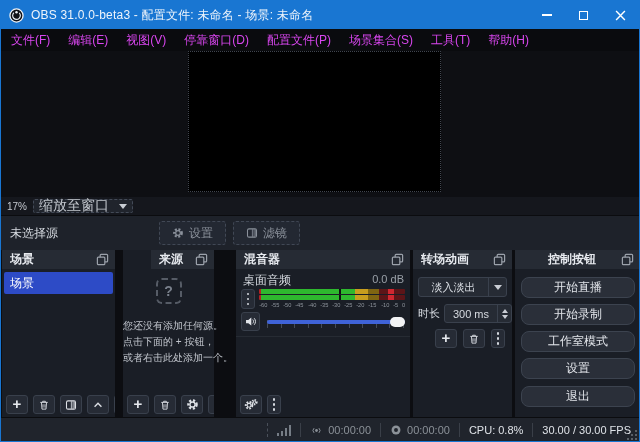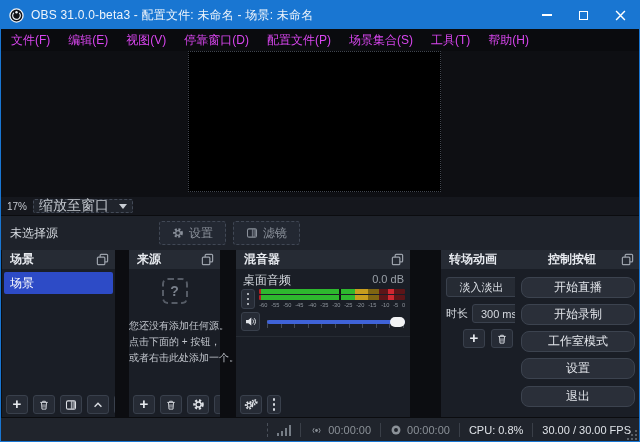--- a/index.html
+++ b/index.html
@@ -44,23 +44,23 @@
   .ctxbtn.settings { position:absolute; left:158px; }
   .ctxbtn.filters  { position:absolute; left:232px; }
   
   .dockrow { position:absolute; left:0; top:249px; width:100%; height:167px; background:#0c0d11; }
   .dock { position:absolute; top:0; height:167px; background:#1a1e26; }
   .dock-h { height:19px; background:#262b34; display:flex; align-items:center;
     padding:0 6px 0 8px; }
   .dock-h .t { color:#e7eaef; font-size:12px; font-weight:bold; flex:1; white-space:nowrap; overflow:hidden;}
   .popout { width:13px; height:13px; flex:none; }
   .d-scenes { left:1px; width:113px; }
-  .d-sources { left:128px; width:91px; }
+  .d-sources { left:122px; width:91px;padding-left:28px; }
   .d-mixer { left:235px; width:174px; }
-  .d-trans { left:412px; width:99px;margin-left:28px; }
+  .d-trans { left:412px; width:99px; }
   .d-controls { left:514px; width:125px;text-align:center; }
   .scene-item { margin:3px 2px 0 2px; height:22px; background:#2d4bc6; border-radius:2px;
     color:#fff; font-size:12px; display:flex; align-items:center; padding-left:6px; }
   
   .toolbar { position:absolute; left:0; bottom:2px; height:21px; display:flex;
     align-items:center; gap:5px; padding-left:4px; width:100%; overflow:hidden; }
   .tbtn { width:22px; height:19px; flex:none; background:#262b35; border:1px solid #39404c;
     border-radius:3px; display:flex; align-items:center; justify-content:center; }
   .tbtn.narrow { width:14px; }
   .plus { color:#e6e9ee; font-size:15px; font-weight:bold; line-height:1; margin-top:-2px; }

